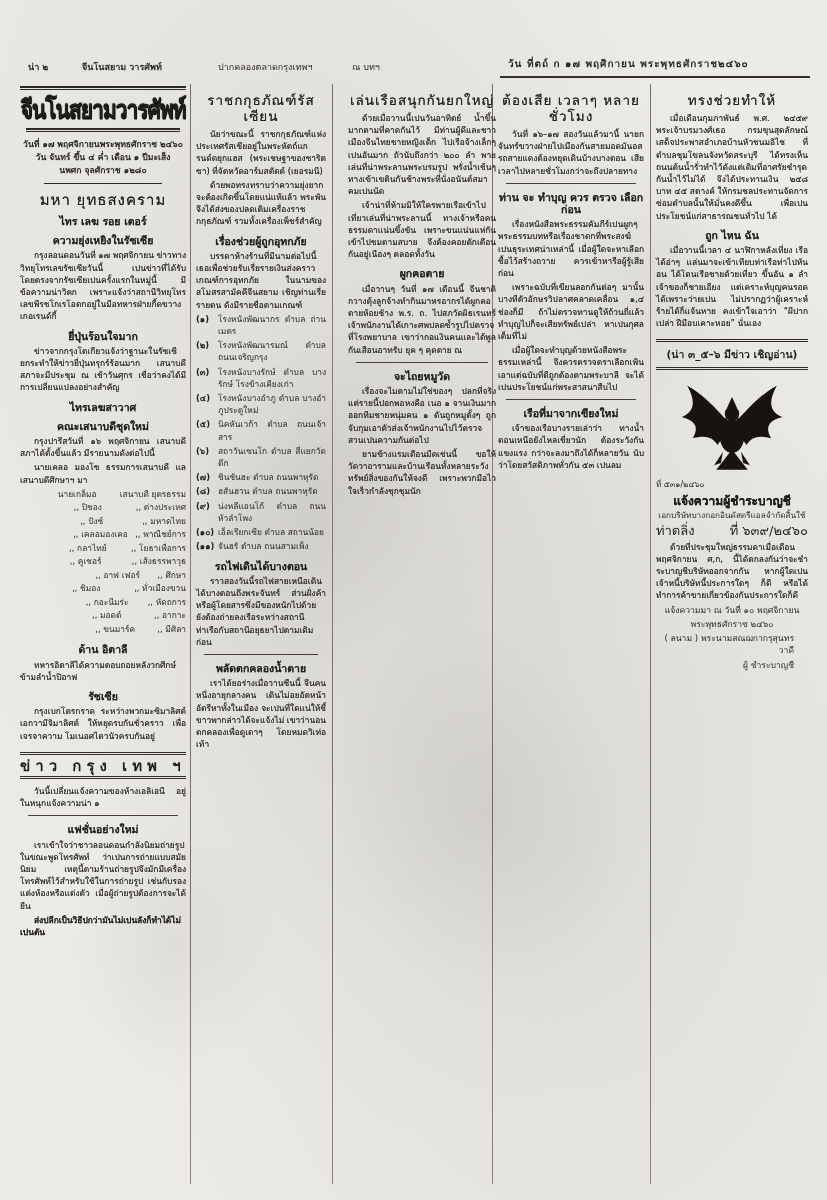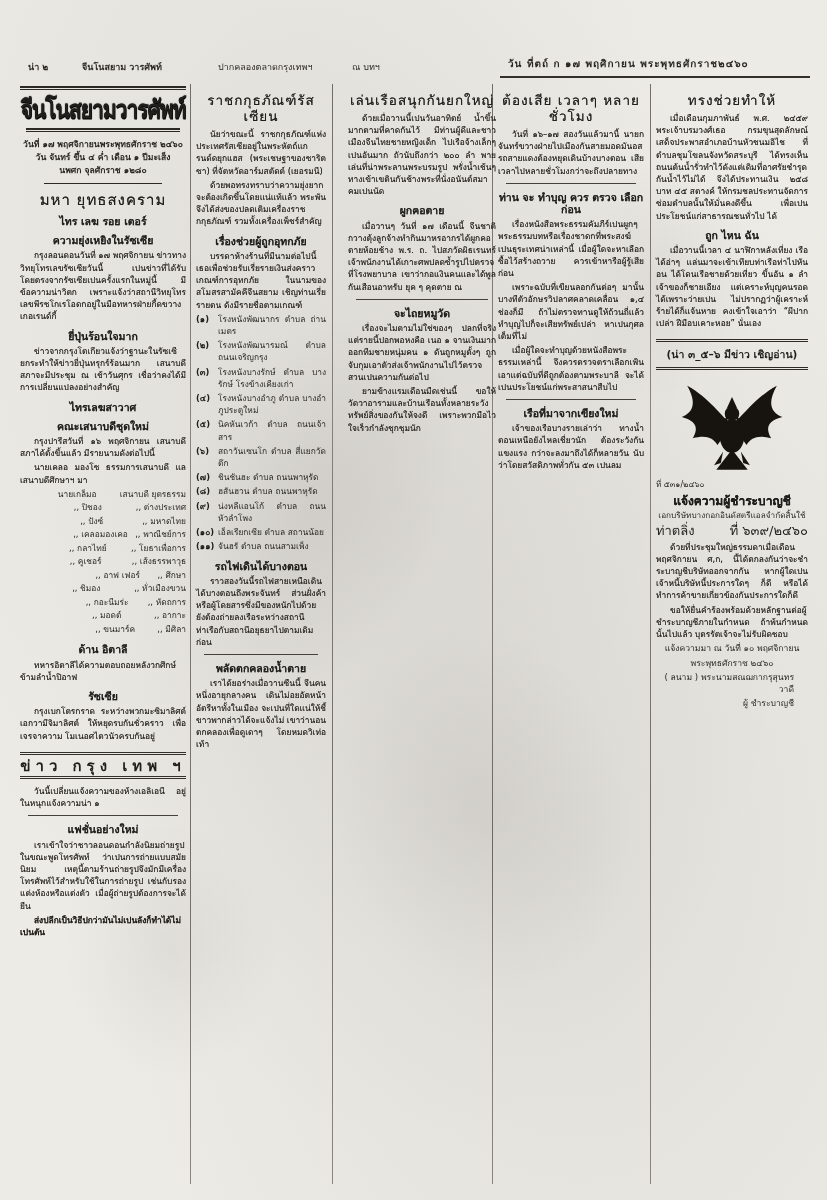--- a/index.html
+++ b/index.html
@@ -35,21 +35,21 @@
   .col{position:absolute;top:84px;font-size:8.4px;line-height:12.2px;}
   .c1{left:20px;width:166px;}
   .c2{left:196px;width:130px;}
   .c3{left:348px;width:148px;}
   .c4{left:498px;width:146px;}
   .c5{left:656px;width:152px;}
 
   .para{text-align:justify;text-indent:14px;margin:2px 0;color:#24211d;text-shadow:0 0 .5px rgba(30,25,20,.55);}
   .headline{font-weight:normal;text-align:center;font-size:15px;line-height:16px;margin:8px 0 4px;letter-spacing:1px;text-shadow:0 0 .6px rgba(0,0,0,.6);}
   .subhead{font-weight:bold;text-align:center;font-size:10.5px;margin:7px 0 3px;text-shadow:0 0 .5px rgba(0,0,0,.5);}
-  .banner{font-weight:bold;text-align:center;font-size:15px;letter-spacing:5px;margin:10px 0 6px;padding:5px 0 4px;border-top:3px double #33302b;border-bottom:3px double #33302b;}
+  .banner{font-weight:bold;text-align:left;font-size:15px;letter-spacing:5px;margin:10px 0 6px;padding:5px 0 4px;border-top:3px double #33302b;border-bottom:3px double #33302b;}
   .rule{height:1px;background:#45413a;margin:6px 8px;}
   .boxnote{font-weight:bold;text-align:center;font-size:10.5px;margin:10px 0;padding:6px 0;border-top:3px double #2e2b26;border-bottom:3px double #2e2b26;}
   .refno{font-size:8px;margin:4px 0 0 0;}
   .pair{display:flex;justify-content:space-between;font-size:13px;margin:3px 0;}
   .sig{text-align:center;font-size:8.6px;margin:2px 0;}
   .sig.right{text-align:right;padding-right:14px;}
   .smeared{font-weight:bold;filter:blur(.5px);}
 
   
   .masthead{text-align:center;margin-bottom:4px;}
@@ -228,20 +228,21 @@
       </div>
       <div class="subhead">รถไฟเดินได้บางตอน</div>
       <div class="para">ราวสองวันนี้รถไฟสายเหนือเดินได้บางตอนถึงพระจันทร์ ส่วนฝั่งค้าหรือผู้โดยสารซึ่งมีของหนักไปด้วย ยังต้องถ่ายลงเรือระหว่างสถานีท่าเรือกับสถานีอยุธยาไปตามเดิมก่อน</div>
       <div class="rule"></div>
       <div class="subhead">พลัดตกคลองน้ำตาย</div>
       <div class="para">เราได้ยอร่างเมื่อวานซืนนี้ จีนคนหนึ่งอายุกลางคน เดินไม่อยอัตหน้าอัตรีหาทั้งในเมือง จะเปนที่ใดแน่ให้ชี้ขาวพากล่าวได้จะแจ้งไม่ เขาว่านอนตกคลองเพื่อดูเดาๆ โดยหมดวิเท่อเท้า</div>
     </div>
   <div class="col c3" id="col2">
       <div class="headline" style="font-size: 13.5px;">เล่นเรือสนุกกันยกใหญ่</div>
       <div class="para">ด้วยเมื่อวานนี้เปนวันอาทิตย์ น้ำขึ้นมากตามที่คาดกันไว้ มีท่านผู้ดีและชาวเมืองจีนไทยชายหญิงเด็ก ไปเรือจ้างเล็กๆ เปนอันมาก ถัวนับถึงกว่า ๒๐๐ ลำ พายเล่นที่น่าพระลานพระบรมรูป พรั่งน้ำเช้นๆ ทางเข้าเขตินกันช้างพระที่นั่งอนันต์สมาคมเปนนัด</div>
+      <div class="para">เจ้าน่าที่ห้ามมิให้ใครพายเรือเข้าไปเที่ยวเล่นที่น่าพระลานนี้ ทางเจ้าหรือคนธรรมดาแน่นขึ้งขัน เพราะขนแน่นแห่กันเข้าไปชมตามสบาย จึงต้องคอยตักเตือนกันอยู่เนืองๆ ตลอดทั้งวัน</div>
       <div class="subhead">ผูกฅอตาย</div>
       <div class="para">เมื่อวานๆ วันที่ ๑๗ เดือนนี้ จีนชาติกวางตุ้งลูกจ้างทำกินมาหรอากรได้ผูกคอตายห้อยช้าง พ.ร. ถ. ไปสภวัดผิธเรนทร์ เจ้าพนักงานได้เกาะศพปลดซ้ำรูปไปตรวจที่โรงพยาบาล เขาว่ากอแงินคนและได้พูลกันเสือนอาทรับ ยุค ๆ คุดตาย ณ</div>
       <div class="rule"></div>
       <div class="subhead">จะไถยหมูวัด</div>
       <div class="para">เรื่องจะไมตามไม่ใช่ของๆ ปลกที่จริง แต่รายนี้ปอกพอหงคือ เนอ ๑ จานเงินมาก ออกทีมชายหนุ่มคน ๑ ดันถูกหมูตั้งๆ ถูกจับกุมเอาตัวส่งเจ้าพนักงานไปไว้ตรวจสวนเปนความกันต่อไป</div>
       <div class="para">ยามข้างแรมเดือนมืดเช่นนี้ ขอให้วัดวาอารามและบ้านเรือนทั้งหลายระวังทรัพย์สิ่งของกันให้จงดี เพราะพวกมือไวใจเร็วกำลังชุกชุมนัก</div>
     </div>
   <div class="col c4" id="col3">
       <div class="headline" style="font-size: 13.5px;">ต้องเสีย เวลาๆ หลายชั่วโมง</div>
       <div class="para">วันที่ ๑๖–๑๗ สองวันแล้วมานี้ นายกจันทร์ขวางฝ่ายไปเมืองกันสายมอดมันอส รถสายแดงต้องหยุดเดินบ้างบางตอน เสียเวลาไปหลายชั่วโมงกว่าจะถึงปลายทาง</div>
@@ -275,20 +276,19 @@
           </g>
         </svg></div>
       <div class="refno">ที่ ๕๓๑/๒๔๖๐</div>
       <div class="notice-head">แจ้งความผู้ชำระบาญชี</div>
       <div class="notice-sub">เอกบริษัทบางกอกอินดัสตรีแอลจำกัดสิ้นใช้</div>
       <div class="pair">
         <span>ท่าตลิ่ง</span>
         <span>ที่ ๖๓๙/๒๔๖๐</span>
       </div>
       <div class="para">ด้วยที่ประชุมใหญ่ธรรมดาเมื่อเดือนพฤศจิกายน ศ,ก, นี้ได้ตกลงกันว่าจะชำระบาญชีบริษัทออกจากกัน หากผู้ใดเปนเจ้าหนี้บริษัทนี้ประการใดๆ ก็ดี หรือได้ทำการค้าขายเกี่ยวข้องกันประการใดก็ดี</div>
-      <div class="para">ขอให้ยื่นคำร้องพร้อมด้วยหลักฐานต่อผู้ชำระบาญชีภายในกำหนด ถ้าพ้นกำหนดนั้นไปแล้ว บุตรรัตเจ้าจะไม่รับผิดชอบ</div>
       <div class="sig">แจ้งความมา ณ วันที่ ๑๐ พฤศจิกายน</div>
       <div class="sig">พระพุทธศักราช ๒๔๖๐</div>
       <div class="sig right">( ลนาม ) พระนามสณฌกากรุสุนทรวาดี</div>
       <div class="sig right">ผู้ ชำระบาญชี</div>
     </div>
 
 </div>
 
 </body></html>

